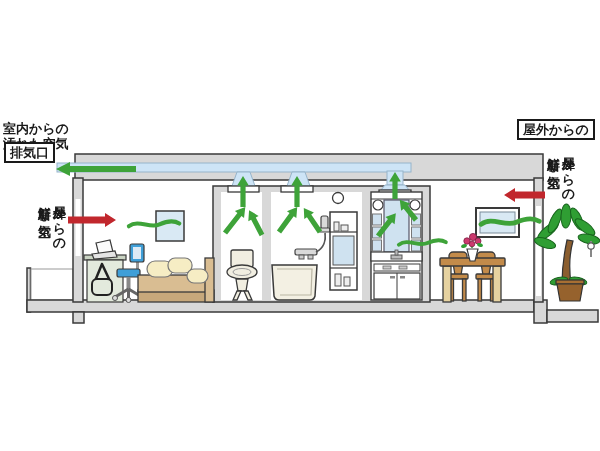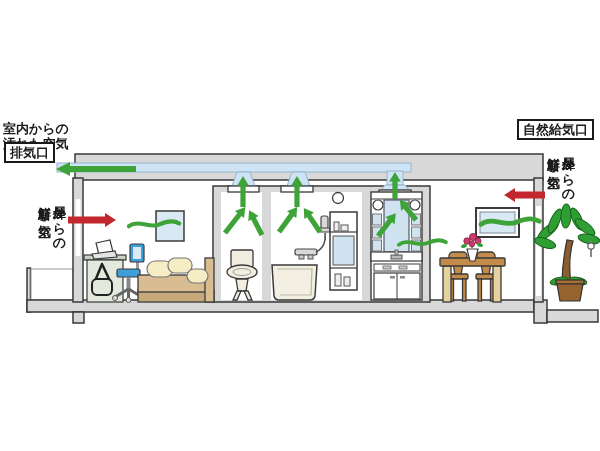--- a/index.html
+++ b/index.html
@@ -211,21 +211,21 @@
     <path d="M0,-3.5 L37,-3.5 L37,-7 L48,0 L37,7 L37,3.5 L0,3.5 Z" transform="translate(68,220)"></path>
     <path d="M0,-3.5 L30,-3.5 L30,-7 L41,0 L30,7 L30,3.5 L0,3.5 Z" transform="translate(545,195) rotate(180)"></path>
   </g>
 </svg>
 
 <div class="lbl" style="left:3px;top:121px;">室内からの
 汚れた空気</div>
 
 <div class="boxlbl" style="left:4px;top:142px;">排気口</div>
 
-<div class="boxlbl" style="left:517px;top:119px;">自然給気口</div>
+<div class="boxlbl" style="left:517px;top:119px;">屋外からの</div>
 
 <div class="vlbl" style="left:37px;top:196px;height:72px;">屋外からの
 新鮮な空気</div>
 
 <div class="vlbl" style="left:546px;top:147px;height:86px;">屋外からの
 新鮮な空気</div>
 
 </div>
 
 </body></html>

